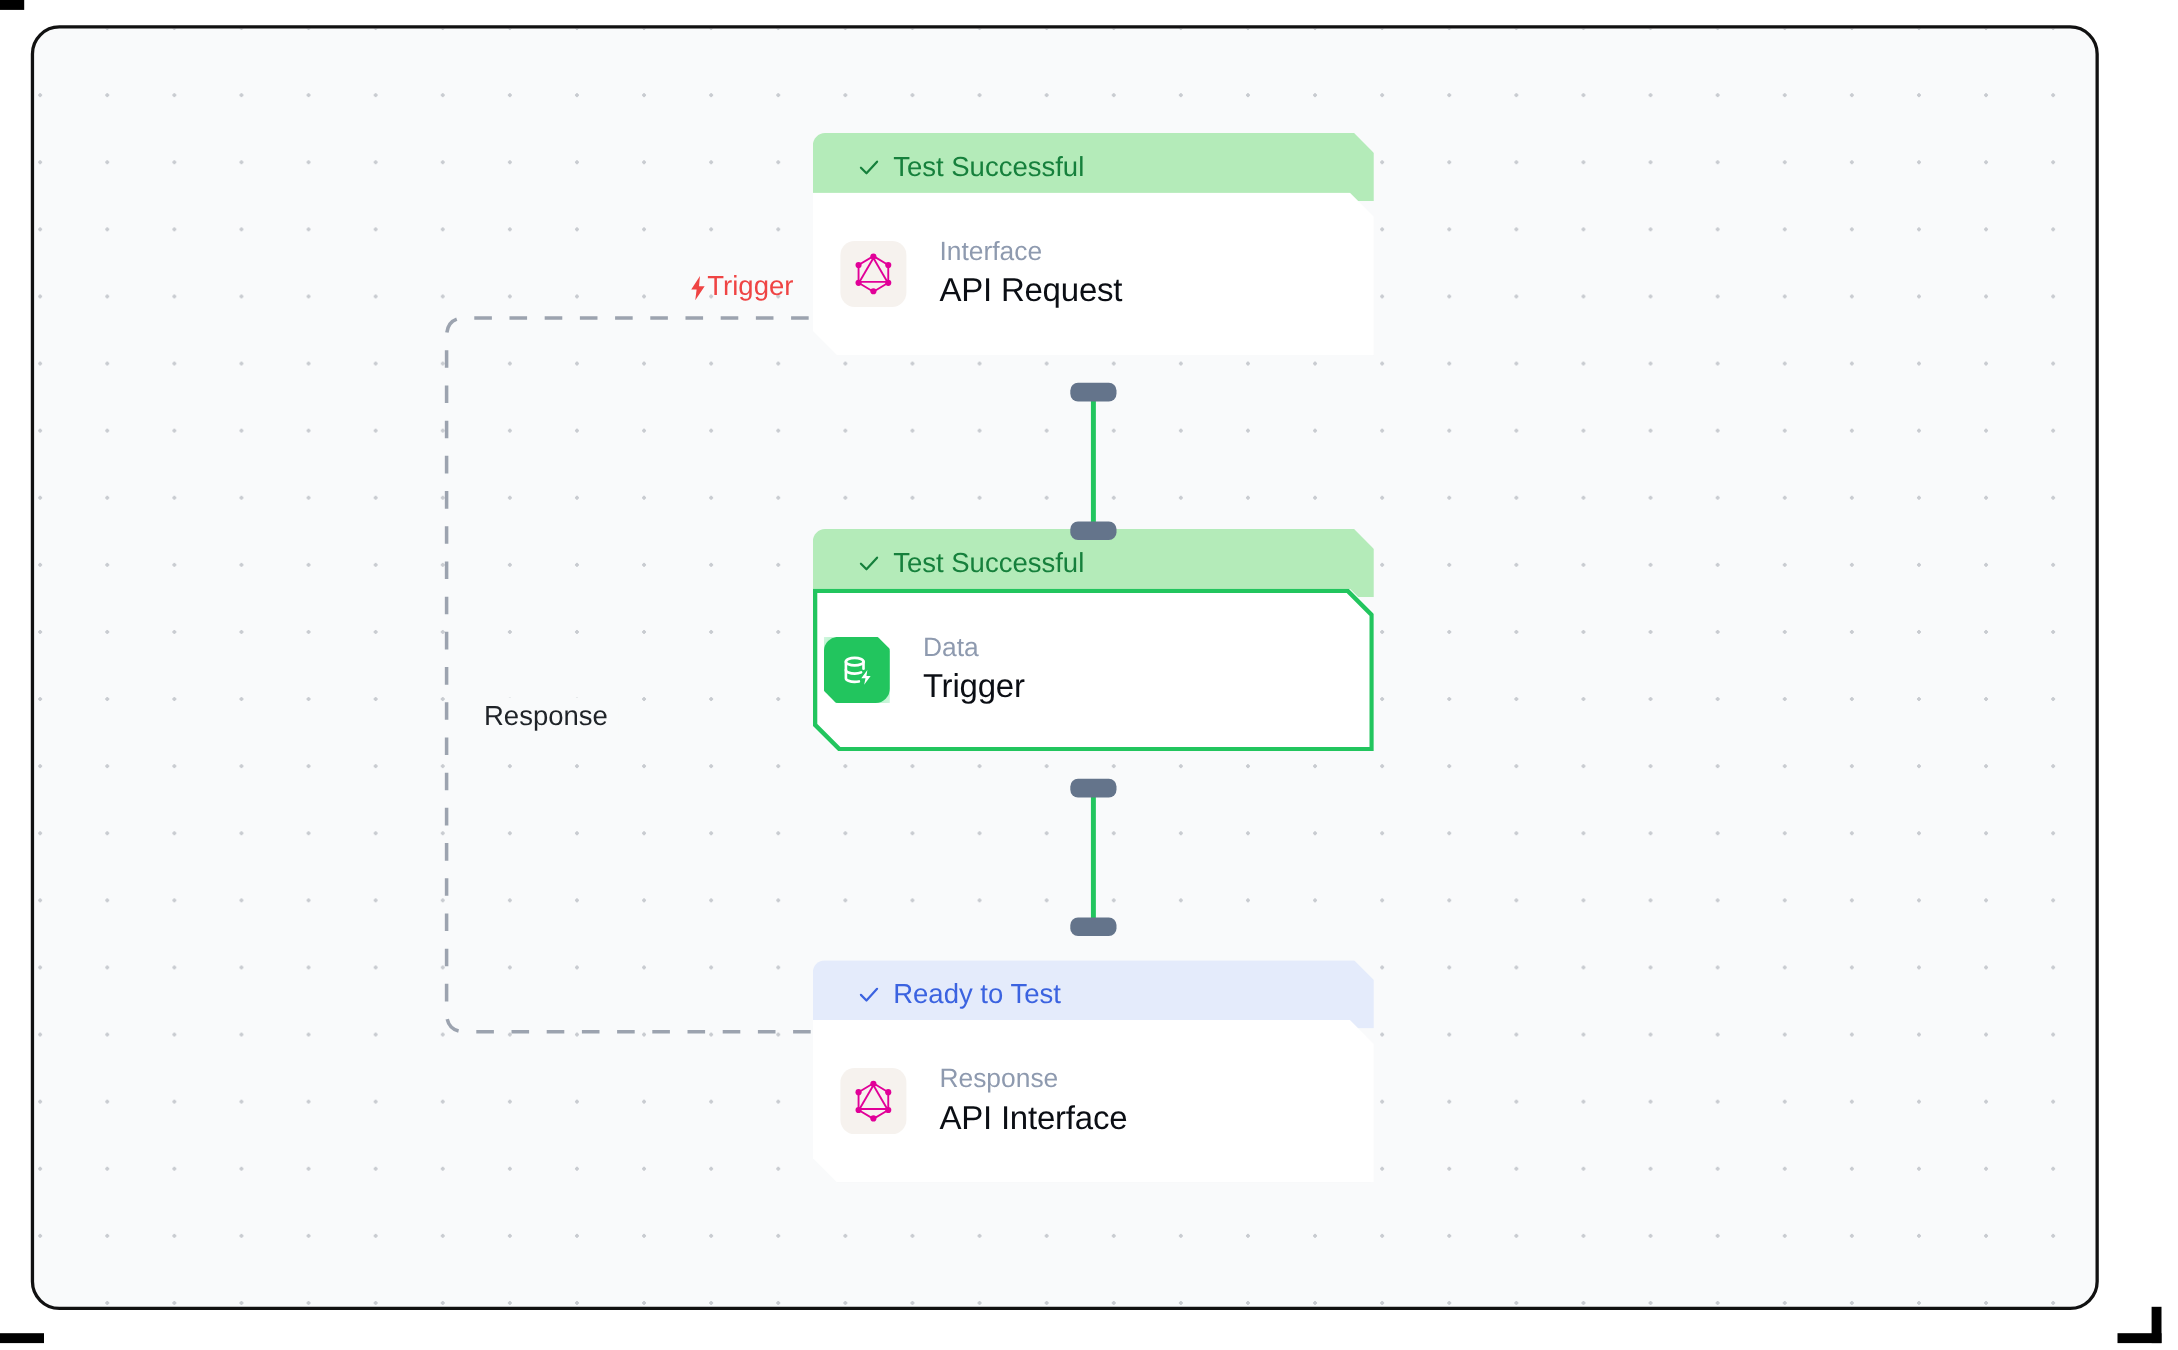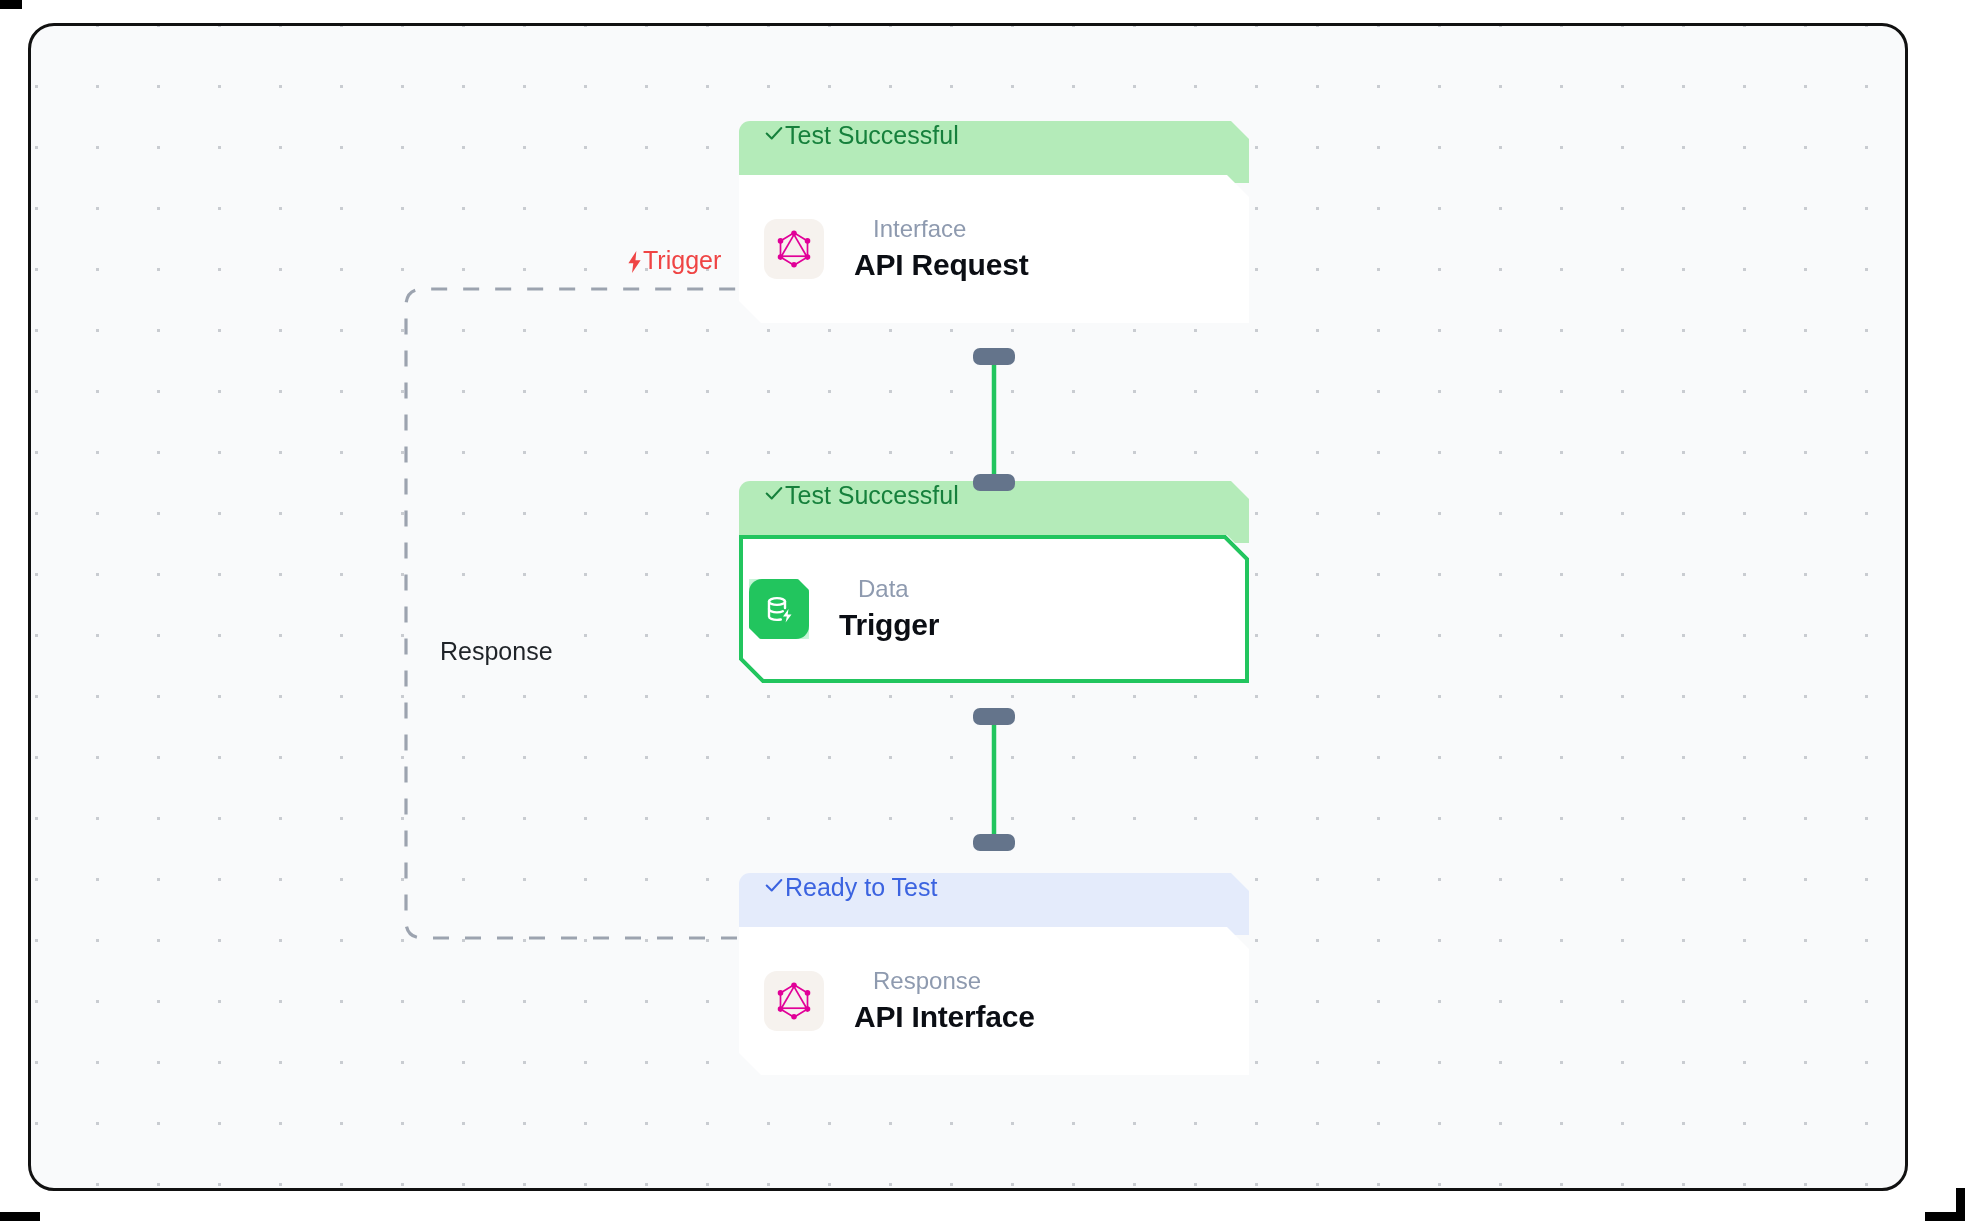--- a/index.html
+++ b/index.html
@@ -85,22 +85,23 @@
   
   .node {
     position: absolute;
     width: 510px;
     z-index: 10;
   }
 
   .node-status {
     height: 62px;
     display: flex;
-    gap: 0;
-    padding-left: 24px;
+    align-items: center;
+    gap: 11px;
+    padding-left: 40px;
     font-size: 25px;
     font-weight: 500;
     box-sizing: border-box;
     border-radius: 11px 11px 0 0;
     clip-path: polygon(0 0, calc(100% - 18px) 0, 100% 18px, 100% 100%, 0 100%);
   }
   .node-status.ok  { background: #b4ebb9; color: #16803c; }
   .node-status.rdy { background: #e4ebfb; color: #3b63e0; }
 
   .check-icon { display: inline-block; width: 22px; height: 22px; }
@@ -157,26 +158,25 @@
                        100% 100%, 11px 100%, 0 calc(100% - 11px));
     box-shadow: 0 0 22px 7px rgba(74, 222, 128, 0.55);
   }
 
   .node-text { display: flex; flex-direction: column; gap: 5px; }
   .node-kind {
     font-size: 24px;
     color: #8e9aaf;
     font-weight: 400;
     line-height: 1.15;
-    margin-left: 19px;
   }
   .node-title {
     font-size: 30px;
     color: #0b0e14;
-    font-weight: 700;
+    font-weight: 400;
     line-height: 1.15;
     letter-spacing: -0.2px;
   }
 
   
   .handle {
     position: absolute;
     width: 42px;
     height: 17px;
     background: #64748b;

